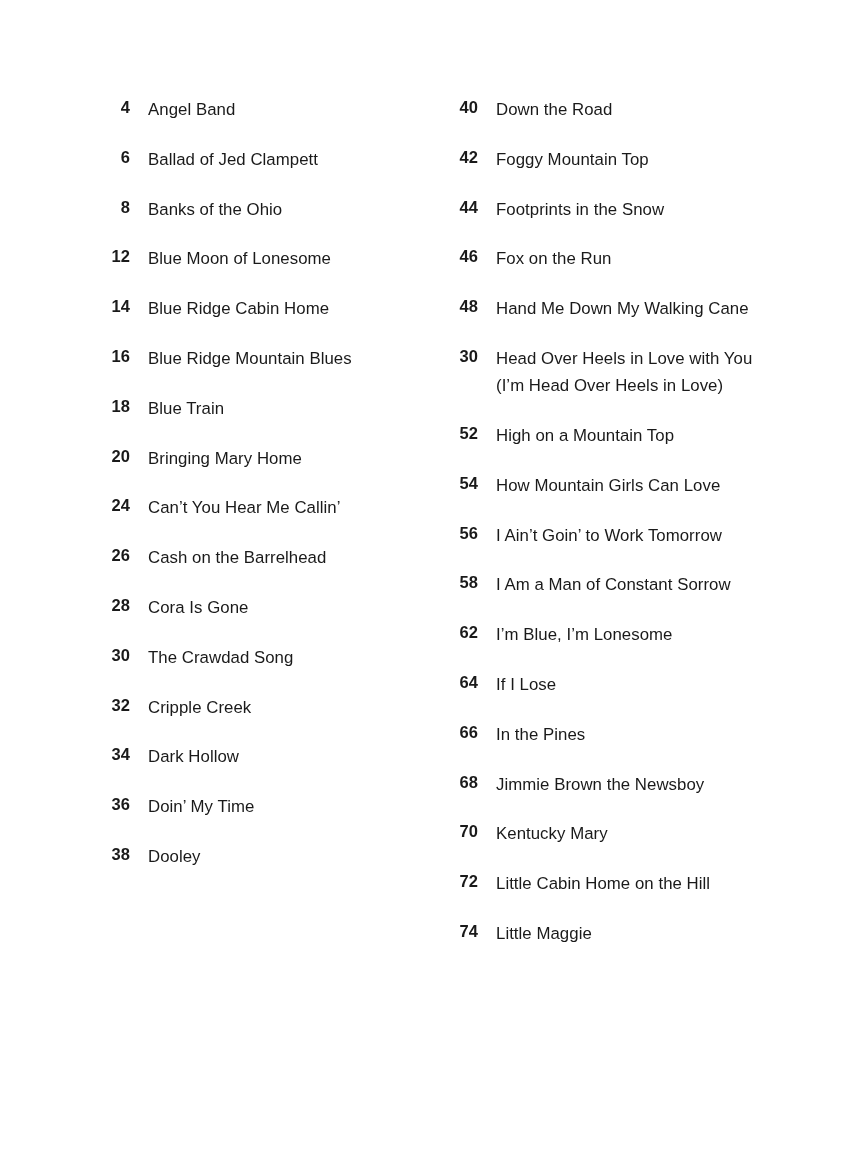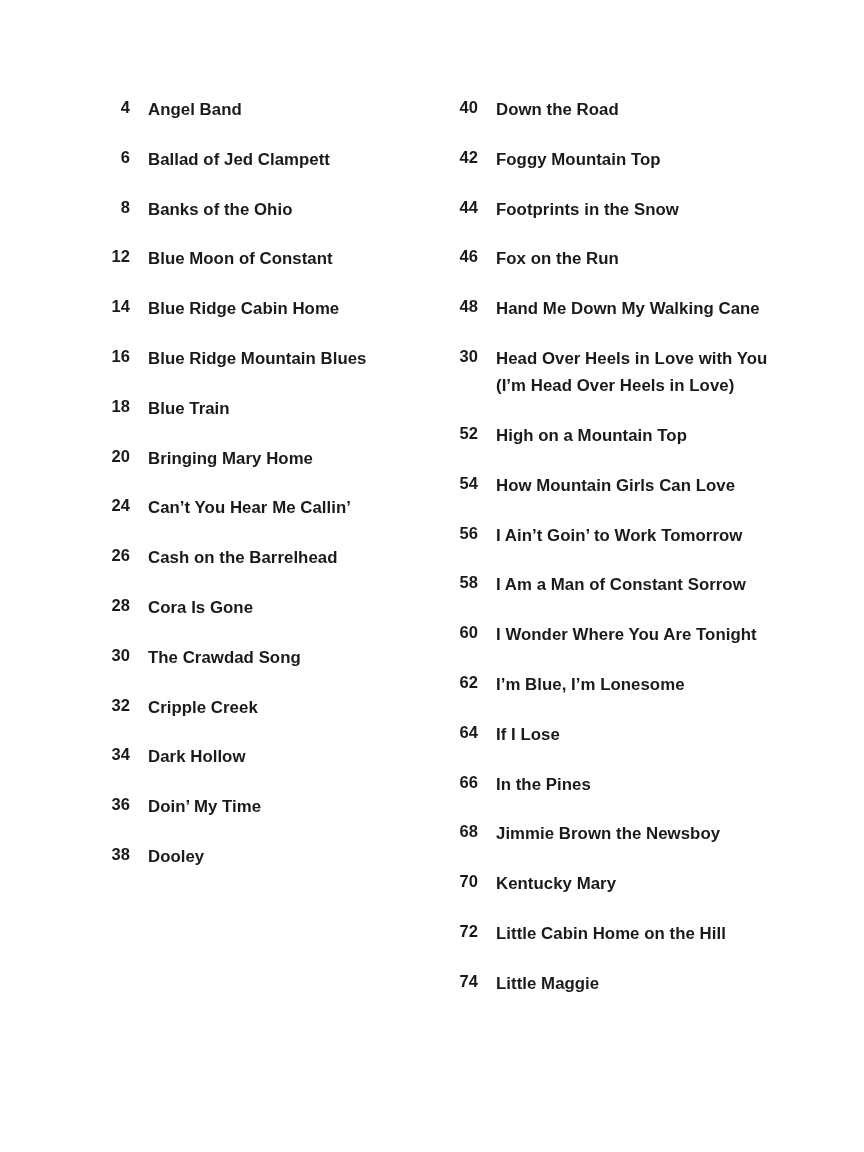--- a/index.html
+++ b/index.html
@@ -48,21 +48,21 @@
     font-size: 16.5px;
     font-weight: 700;
     letter-spacing: 0.1px;
     line-height: 1.35;
     color: #1a1a1a;
   }
   .entry .title {
     flex: 1 1 auto;
     padding-left: 18px;
     font-size: 16.8px;
-    font-weight: 700;
+    font-weight: 400;
     line-height: 1.62;
     letter-spacing: 0.05px;
     color: #1a1a1a;
     white-space: pre-line;
   }
   .column.right .entry .page-num {
     flex: 0 0 30px;
   }
 </style>
 </head>
@@ -78,21 +78,21 @@
       <div class="entry">
         <div class="page-num">6</div>
         <div class="title">Ballad of Jed Clampett</div>
       </div>
       <div class="entry">
         <div class="page-num">8</div>
         <div class="title">Banks of the Ohio</div>
       </div>
       <div class="entry">
         <div class="page-num">12</div>
-        <div class="title">Blue Moon of Constant</div>
+        <div class="title">Blue Moon of Lonesome</div>
       </div>
       <div class="entry">
         <div class="page-num">14</div>
         <div class="title">Blue Ridge Cabin Home</div>
       </div>
       <div class="entry">
         <div class="page-num">16</div>
         <div class="title">Blue Ridge Mountain Blues</div>
       </div>
       <div class="entry">
@@ -171,24 +171,20 @@
         <div class="page-num">54</div>
         <div class="title">How Mountain Girls Can Love</div>
       </div>
       <div class="entry">
         <div class="page-num">56</div>
         <div class="title">I Ain’t Goin’ to Work Tomorrow</div>
       </div>
       <div class="entry">
         <div class="page-num">58</div>
         <div class="title">I Am a Man of Constant Sorrow</div>
-      </div>
-      <div class="entry">
-        <div class="page-num">60</div>
-        <div class="title">I Wonder Where You Are Tonight</div>
       </div>
       <div class="entry">
         <div class="page-num">62</div>
         <div class="title">I’m Blue, I’m Lonesome</div>
       </div>
       <div class="entry">
         <div class="page-num">64</div>
         <div class="title">If I Lose</div>
       </div>
       <div class="entry">

